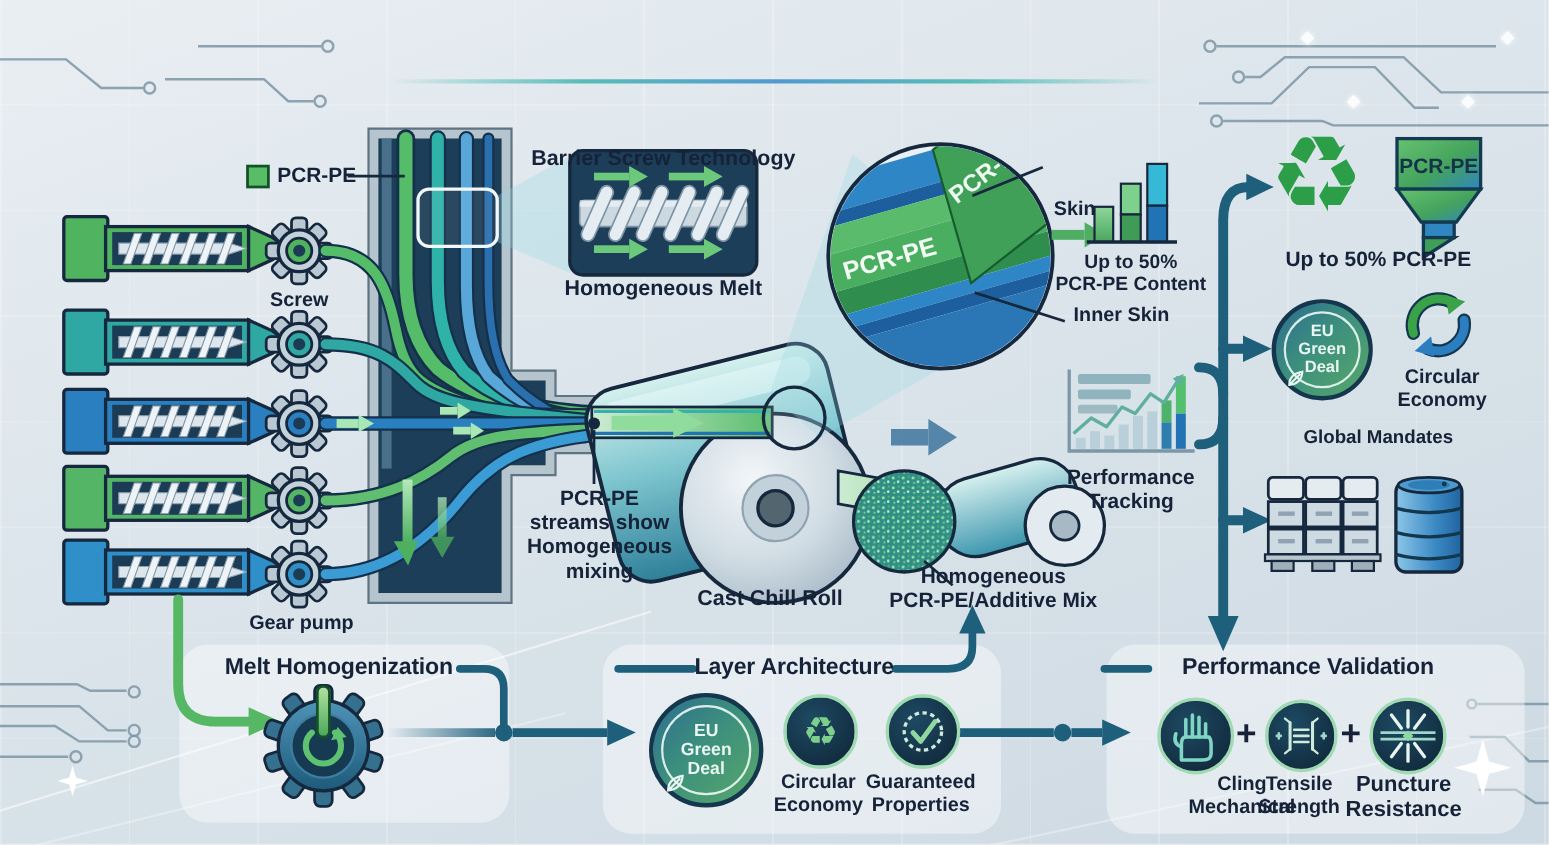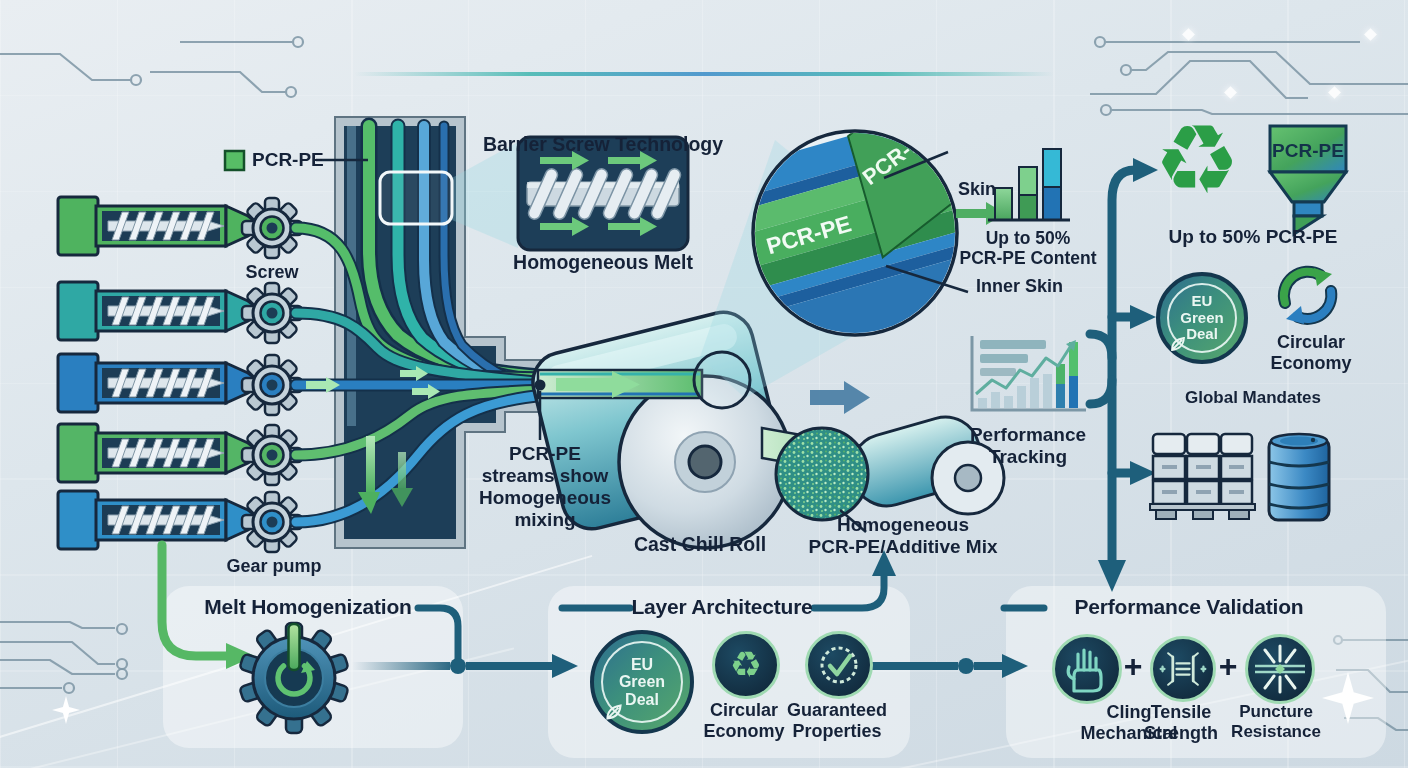--- a/index.html
+++ b/index.html
@@ -577,18 +577,18 @@
   <div class="lbl sec-title" style="left:722px;top:595px;">Layer Architecture</div>
   <div class="lbl sec-title" style="left:1157px;top:595px;margin-left:32px;">Performance Validation</div>
   <div class="lbl pre" style="left:744px;top:700px;font-size:18px;">Circular
 Economy</div>
   <div class="lbl pre" style="left:837px;top:700px;font-size:18px;">Guaranteed
 Properties</div>
   <div class="lbl pre" style="left:1085px;top:702px;font-size:18px;margin-left:44px;">Cling
 Mechanical</div>
   <div class="lbl pre" style="left:1181px;top:702px;font-size:18px;">Tensile
 Strength</div>
-  <div class="lbl pre" style="left:1276px;top:702px;font-size:17px;">Puncture
+  <div class="lbl pre" style="left:1276px;top:702px;font-size:20px;">Puncture
 Resistance</div>
   <div class="lbl" style="left:1133px;top:648px;font-size:32px;">+</div>
   <div class="lbl" style="left:1228px;top:648px;font-size:32px;">+</div>
 
 </div>
 
 </body></html>

